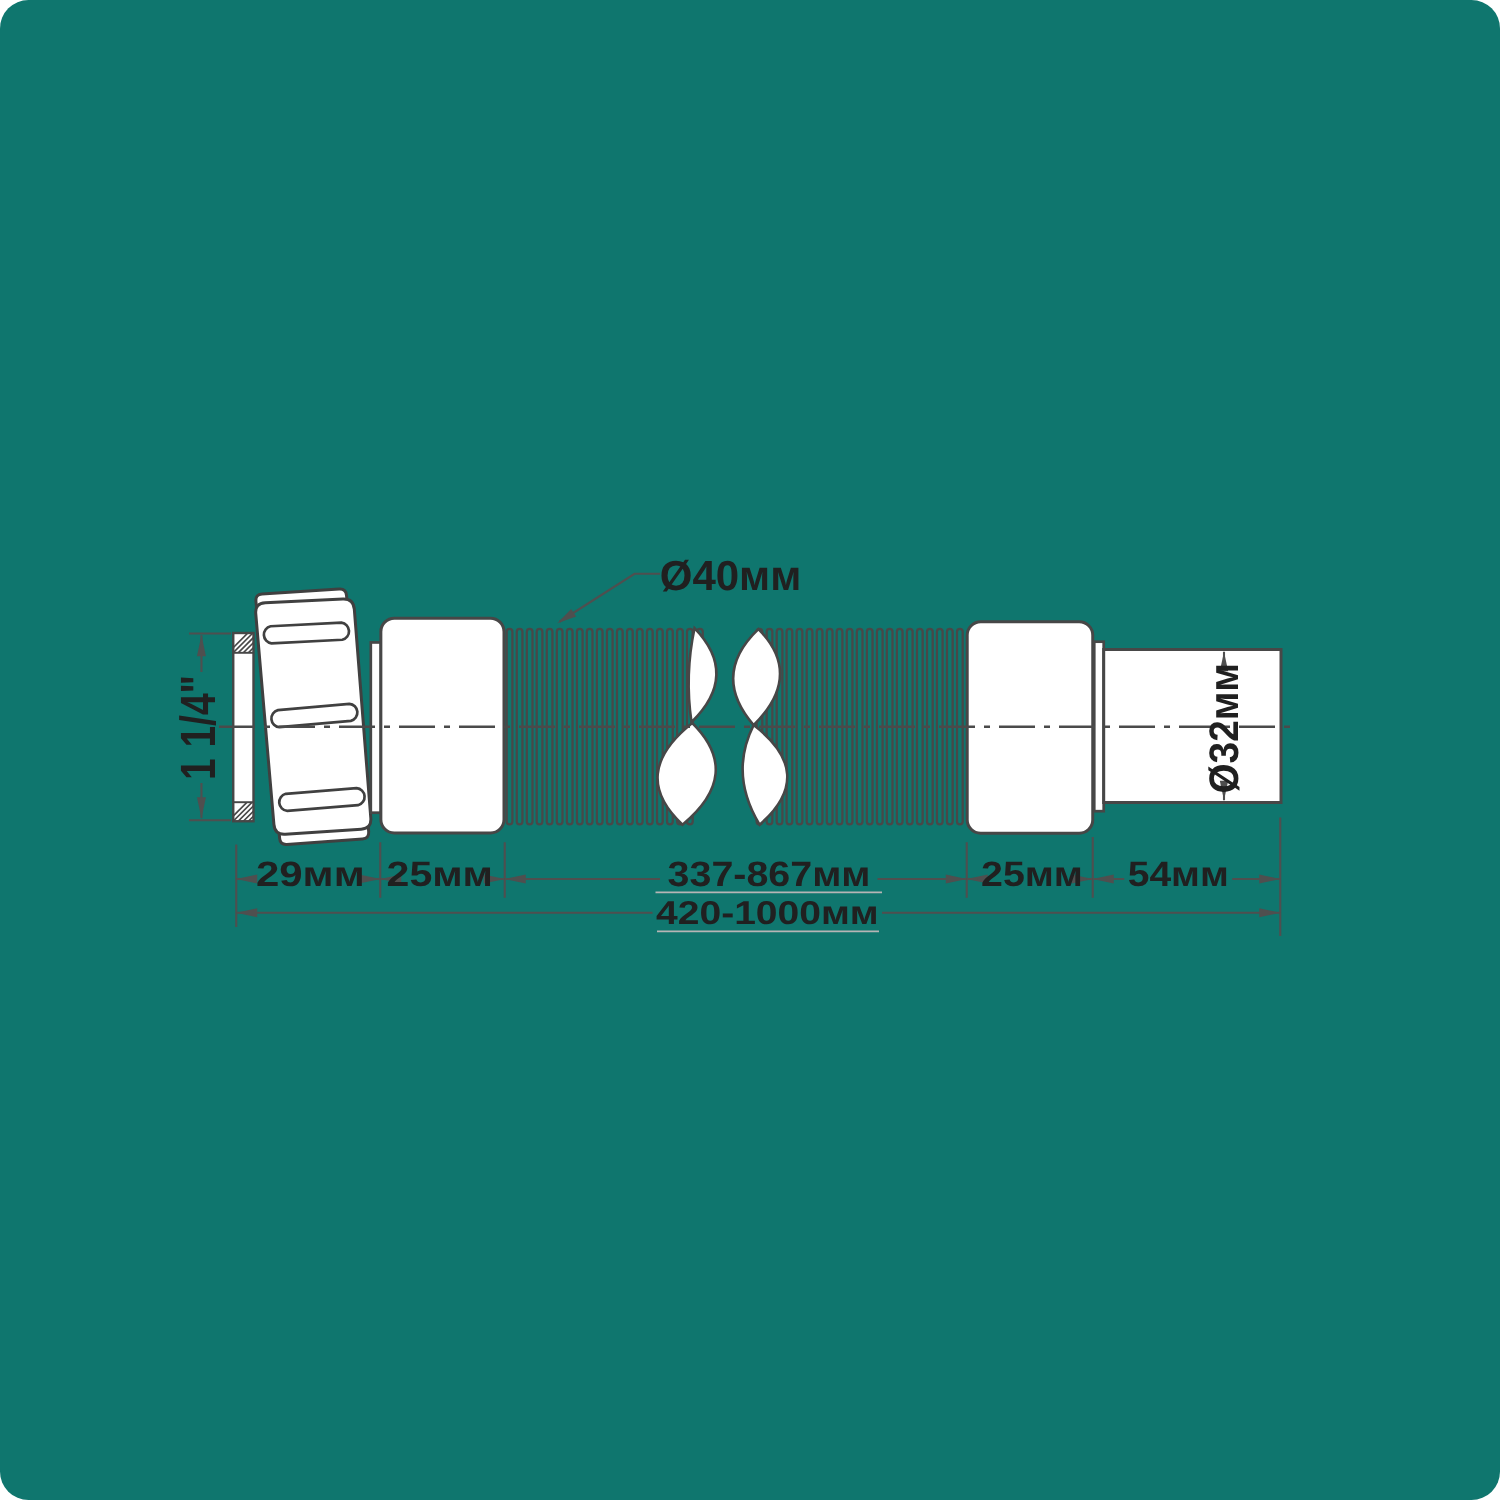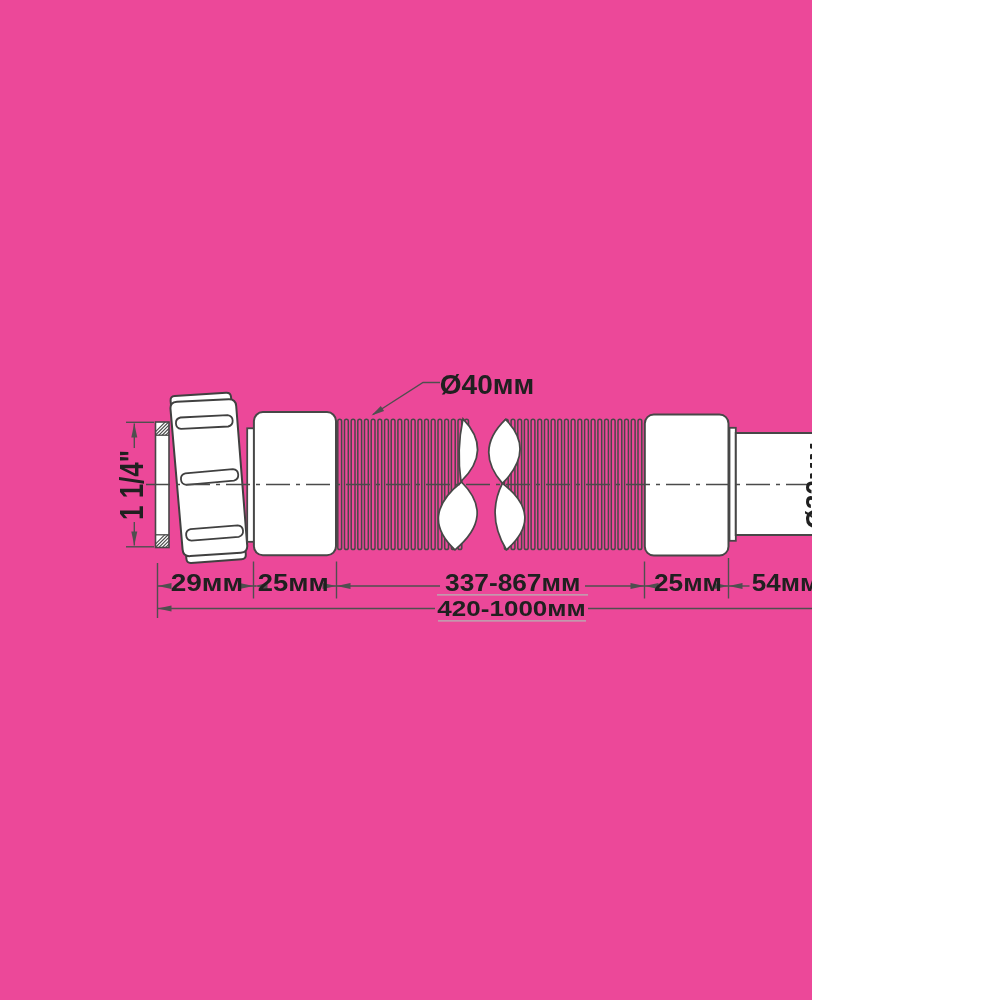--- a/index.html
+++ b/index.html
@@ -1,16 +1,16 @@
 <!DOCTYPE html>
 <html><head>
 <meta charset="utf-8">
 <style>
   html,body { margin:0; padding:0; background:#ffffff; }
-  .page { position:relative; width:812px; height:1000px; background:#ec4899; overflow:hidden; }
+  .page { position:relative; width:1000px; height:1000px; background:#0f766e; overflow:hidden;border-radius:19px; }
 </style>
 </head>
 <body>
 <div class="page">
 <svg width="1000" height="1000" viewBox="0 0 1000 1000">
 
 <g>
         <line x1="126" y1="422.3" x2="154" y2="422.3" stroke="#4f4f4f" stroke-width="1.4"></line>
         <line x1="126" y1="546.8" x2="154" y2="546.8" stroke="#4f4f4f" stroke-width="1.4"></line>
         <line x1="134.3" y1="423.5" x2="134.3" y2="448" stroke="#4f4f4f" stroke-width="1.4"></line>

